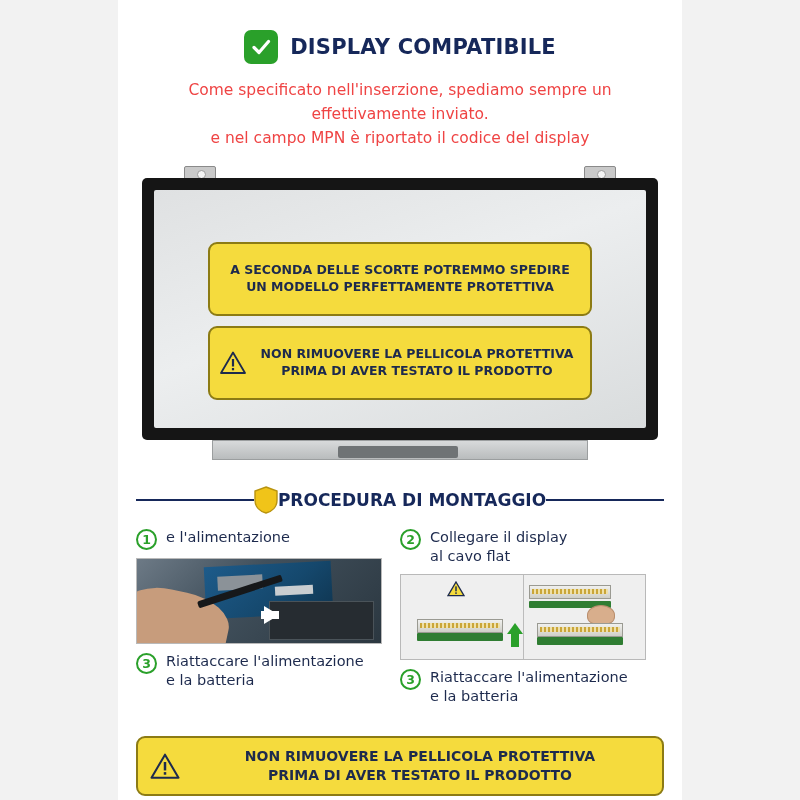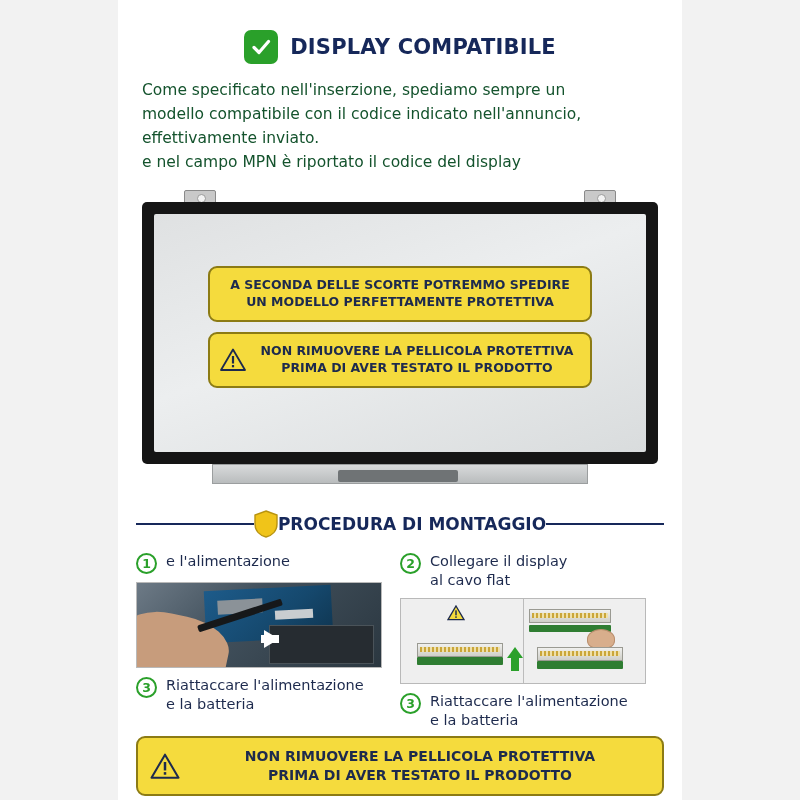--- a/index.html
+++ b/index.html
@@ -61,23 +61,24 @@
   .header-title {
     font-size: 21px;
     font-weight: bold;
     color: #16285a;
     letter-spacing: 0.2px;
     white-space: nowrap;
   }
 
   .intro {
     margin: 14px 24px 0 24px;
+    text-align: center;
     font-size: 15.5px;
     line-height: 1.55;
-    color: #14532d;
+    color: #ef4444;
   }
 
   
   .panel-wrap {
     position: relative;
     margin: 16px auto 0 auto;
     width: 516px;
     height: 300px;
   }
   .tab {
@@ -152,21 +153,21 @@
     height: 48px;
   }
 
   .yellow-box {
     position: relative;
     margin: 0 auto 10px auto;
     width: 384px;
     background: #f5db3d;
     border: 2px solid #8c7b14;
     border-radius: 9px;
-    padding: 9px 10px;
+    padding: 18px 10px;
     box-sizing: border-box;
     text-align: center;
     font-size: 12.5px;
     font-weight: bold;
     color: #1d2a4d;
     line-height: 1.35;
   }
   .yellow-box.with-icon {
     display: flex;
     align-items: center;
@@ -411,21 +412,20 @@
       <div class="check-badge">
         <svg width="22" height="22" viewBox="0 0 22 22" aria-hidden="true">
           <path d="M4 11.5 L9 16.5 L18.5 5.5" fill="none" stroke="#ffffff" stroke-width="3.2" stroke-linecap="round" stroke-linejoin="round"></path>
         </svg>
       </div>
       <div class="header-title">DISPLAY COMPATIBILE</div>
     </div>
 
     <div class="intro">
       <div>Come specificato nell'inserzione, spediamo sempre un</div>
-      <div>modello compatibile con il codice indicato nell'annuncio,</div>
       <div>effettivamente inviato.</div>
       <div>e nel campo MPN è riportato il codice del display</div>
     </div>
 
     <div class="panel-wrap">
       <div class="tab left"></div>
       <div class="tab right"></div>
 
       <div class="panel-body">
         <div class="panel-screen">

